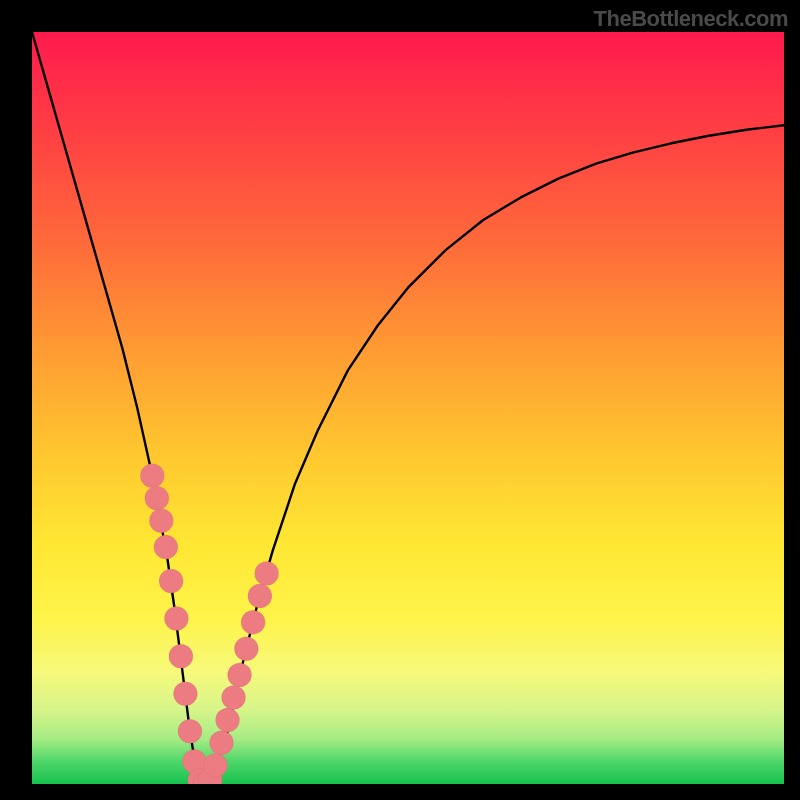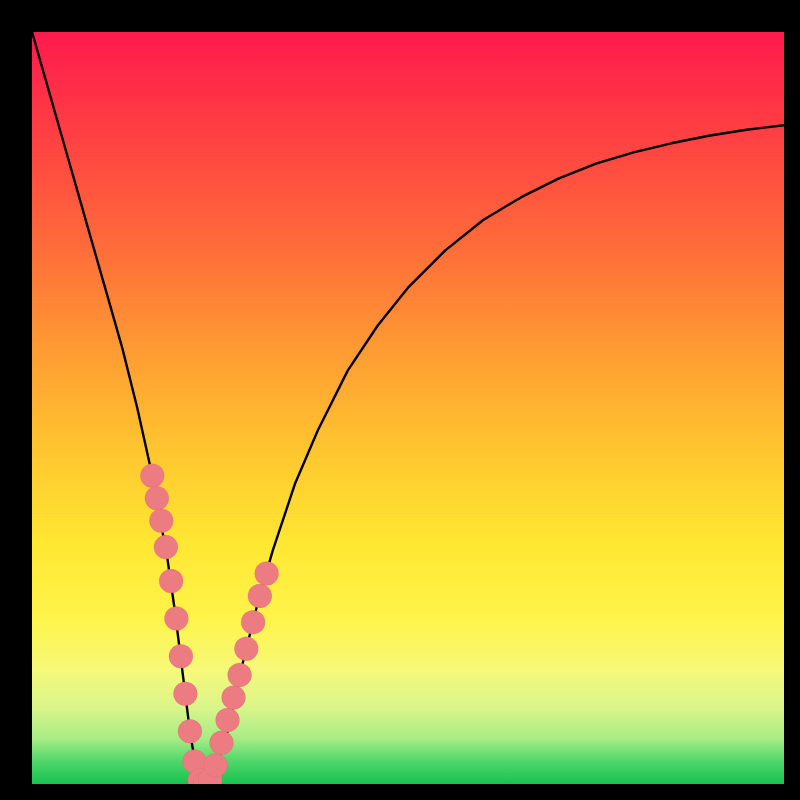--- a/index.html
+++ b/index.html
@@ -89,13 +89,14 @@
           <circle cx="195.52" cy="688.08" r="12" class="dot"></circle>
           <circle cx="201.54" cy="665.52" r="12" class="dot"></circle>
           <circle cx="207.55" cy="642.96" r="12" class="dot"></circle>
           <circle cx="214.32" cy="616.64" r="12" class="dot"></circle>
           <circle cx="221.09" cy="590.32" r="12" class="dot"></circle>
           <circle cx="227.86" cy="564.00" r="12" class="dot"></circle>
           <circle cx="234.62" cy="541.44" r="12" class="dot"></circle>
         </g>
     </svg>
   </div>
+  <div class="watermark">TheBottleneck.com</div>
 </div>
 
 </body></html>

